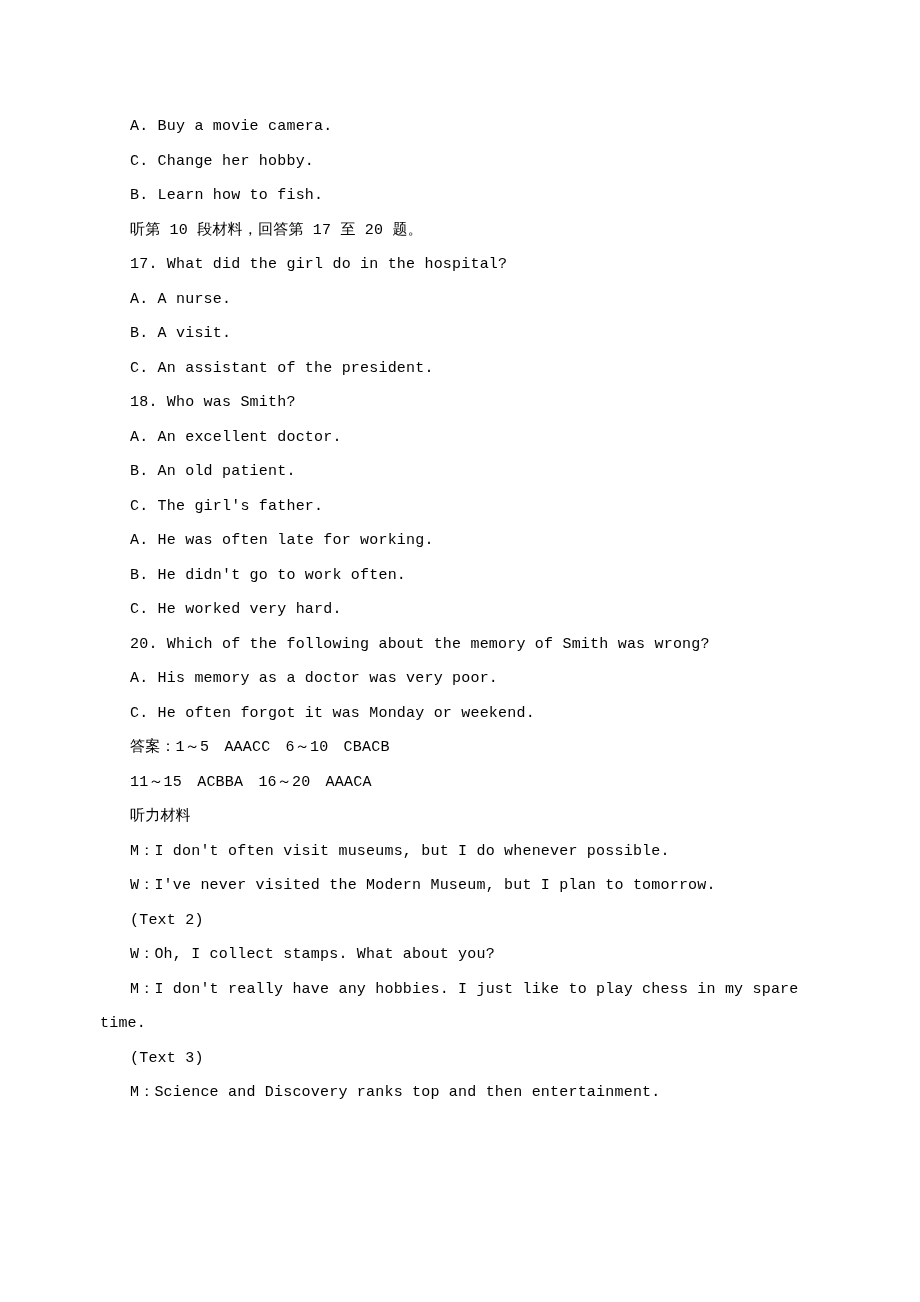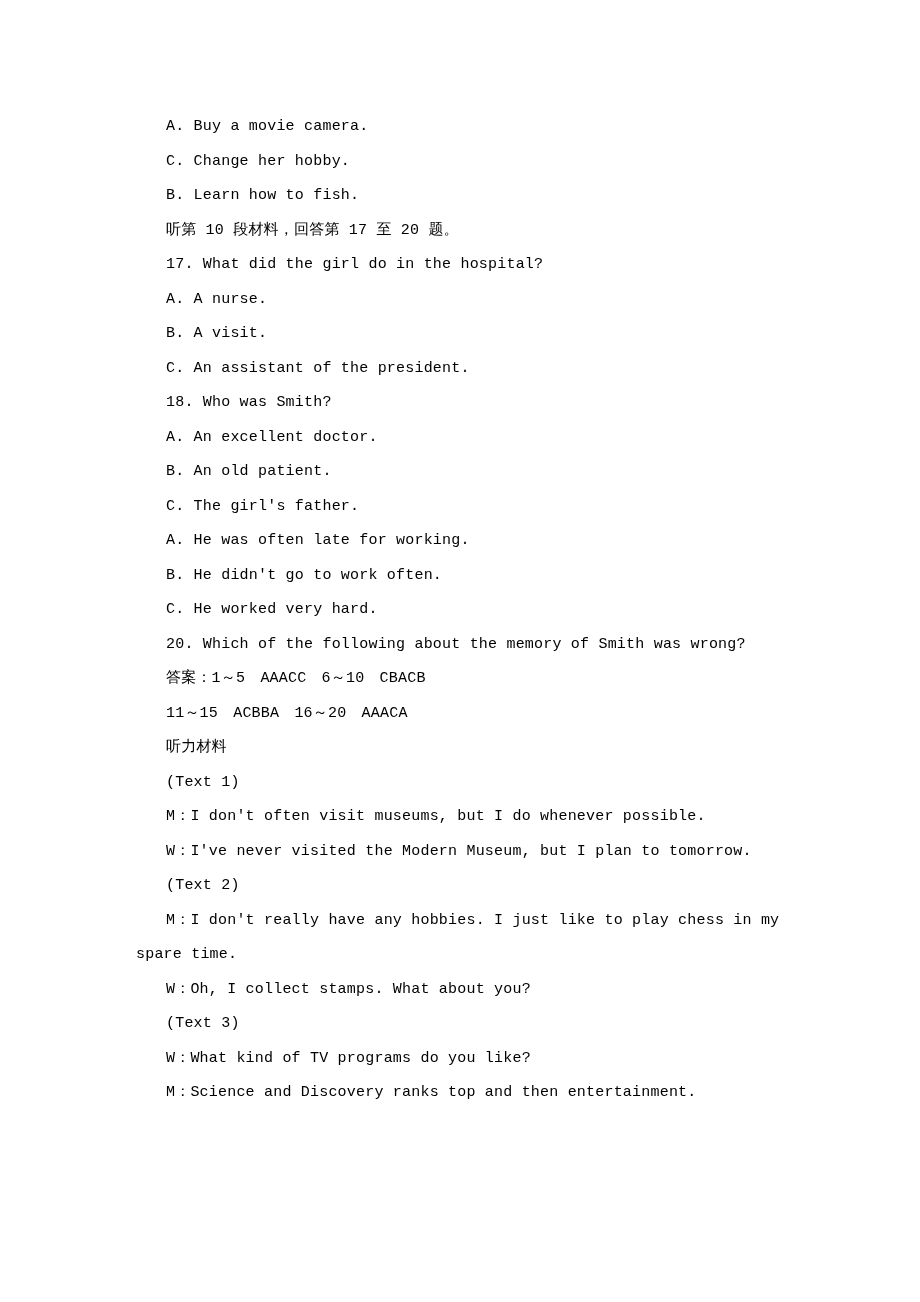--- a/index.html
+++ b/index.html
@@ -12,21 +12,20 @@
   .page {
     padding: 110px 100px 60px 100px;
     box-sizing: border-box;
     width: 920px;
     color: #000;
     font-size: 15px;
     line-height: 2.3;
   }
   .indent {
     text-indent: 2em;
-    margin-left: 36px;
   }
   p {
     margin: 0;
     white-space: normal;
   }
   .mono {
     font-family: "Courier New", "SimSun", monospace;
     letter-spacing: 0.2px;
   }
 </style>
@@ -44,26 +43,26 @@
       <p class="indent mono">B. A visit.</p>
       <p class="indent mono">C. An assistant of the president.</p>
       <p class="indent mono">18. Who was Smith?</p>
       <p class="indent mono">A. An excellent doctor.</p>
       <p class="indent mono">B. An old patient.</p>
       <p class="indent mono">C. The girl's father.</p>
       <p class="indent mono">A. He was often late for working.</p>
       <p class="indent mono">B. He didn't go to work often.</p>
       <p class="indent mono">C. He worked very hard.</p>
       <p class="indent mono">20. Which of the following about the memory of Smith was wrong?</p>
+      <p class="indent mono">A. His memory as a doctor was very poor.</p>
+      <p class="indent mono">C. He often forgot it was Monday or weekend.</p>
       <p class="indent mono">答案：1～5　AAACC　6～10　CBACB</p>
       <p class="indent mono">11～15　ACBBA　16～20　AAACA</p>
       <p class="indent mono">听力材料</p>
-      <p class="indent mono">(Text 1)</p>
       <p class="indent mono">M：I don't often visit museums, but I do whenever possible.</p>
       <p class="indent mono">W：I've never visited the Modern Museum, but I plan to tomorrow.</p>
       <p class="indent mono">(Text 2)</p>
+      <p class="indent mono">W：Oh, I collect stamps. What about you?</p>
       <p class="indent mono">M：I don't really have any hobbies. I just like to play chess in my spare time.</p>
-      <p class="indent mono">W：Oh, I collect stamps. What about you?</p>
       <p class="indent mono">(Text 3)</p>
-      <p class="indent mono">W：What kind of TV programs do you like?</p>
       <p class="indent mono">M：Science and Discovery ranks top and then entertainment.</p>
     </div>
 </div>
 
 </body></html>

